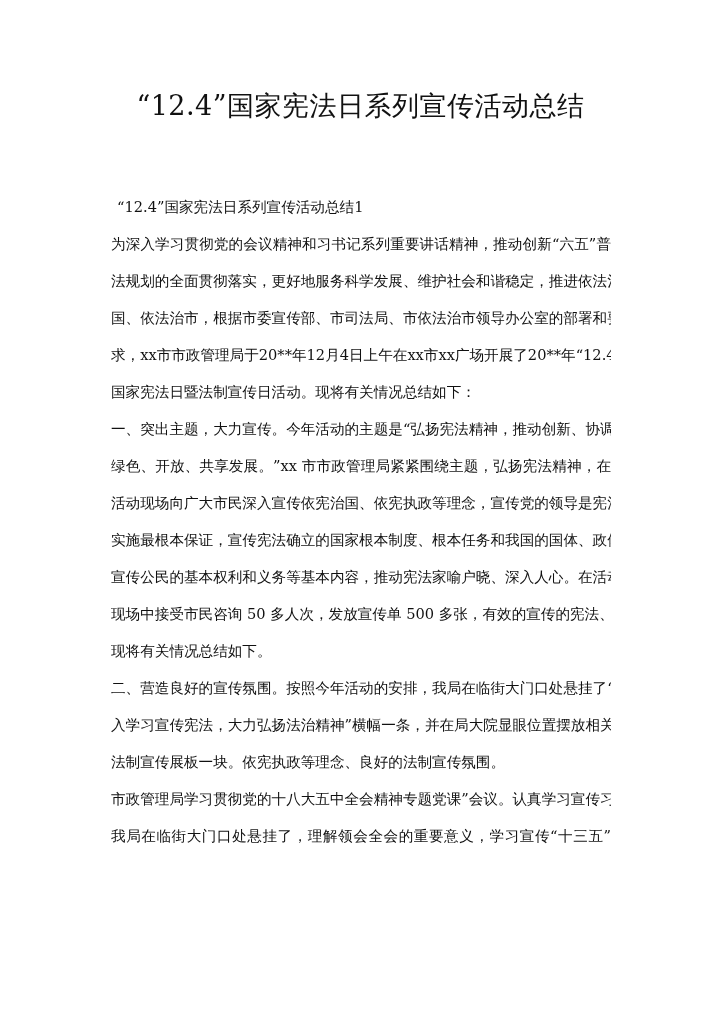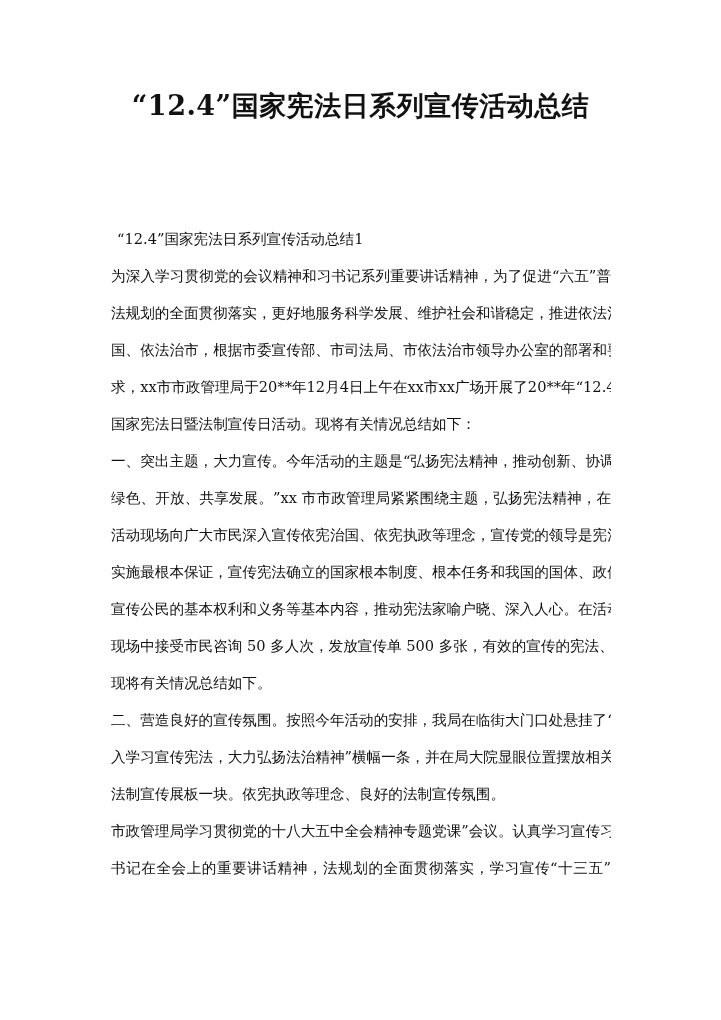--- a/index.html
+++ b/index.html
@@ -1,43 +1,43 @@
 <!DOCTYPE html>
 <html><head>
 <meta charset="utf-8">
 <style>
   html, body { margin: 0; padding: 0; background: #ffffff; }
   body { width: 721px; height: 1020px; position: relative; overflow: hidden;
          font-family: "DejaVu Serif", "Liberation Serif", serif; color: #111; }
   .title { position: absolute; top: 86px; left: 0; width: 721px; text-align: center;
-           font-size: 27px; font-weight: bold; letter-spacing: 0.5px; line-height: 40px; }
-  .body { position: absolute; left: 111px; width: 500px; top: 224px; }
+           font-size: 27px; font-weight: normal; letter-spacing: 0.5px; line-height: 40px; }
+  .body { position: absolute; left: 111px; width: 500px; top: 192px; }
   .line { height: 37px; line-height: 30px; font-size: 14.6px; white-space: nowrap;
           text-align: justify; text-align-last: justify; overflow: hidden; }
   .line.short { text-align-last: left; }
   .line.sub { padding-left: 6px; }
 </style>
 </head>
 <body>
 
 <div>
   <div class="title">“12.4”国家宪法日系列宣传活动总结</div>
   <div class="body">
     <div class="line short sub">“12.4”国家宪法日系列宣传活动总结1</div>
-    <div class="line">为深入学习贯彻党的会议精神和习书记系列重要讲话精神，为了促进“六五”普</div>
+    <div class="line">为深入学习贯彻党的会议精神和习书记系列重要讲话精神，推动创新“六五”普</div>
     <div class="line">法规划的全面贯彻落实，更好地服务科学发展、维护社会和谐稳定，推进依法治</div>
     <div class="line">国、依法治市，根据市委宣传部、市司法局、市依法治市领导办公室的部署和要</div>
     <div class="line">求，xx市市政管理局于20**年12月4日上午在xx市xx广场开展了20**年“12.4”</div>
     <div class="line short">国家宪法日暨法制宣传日活动。现将有关情况总结如下：</div>
     <div class="line">一、突出主题，大力宣传。今年活动的主题是“弘扬宪法精神，推动创新、协调、</div>
     <div class="line">绿色、开放、共享发展。”xx 市市政管理局紧紧围绕主题，弘扬宪法精神，在</div>
     <div class="line">活动现场向广大市民深入宣传依宪治国、依宪执政等理念，宣传党的领导是宪法</div>
     <div class="line">实施最根本保证，宣传宪法确立的国家根本制度、根本任务和我国的国体、政体，</div>
     <div class="line">宣传公民的基本权利和义务等基本内容，推动宪法家喻户晓、深入人心。在活动</div>
     <div class="line">现场中接受市民咨询 50 多人次，发放宣传单 500 多张，有效的宣传的宪法、市</div>
     <div class="line short">现将有关情况总结如下。</div>
     <div class="line">二、营造良好的宣传氛围。按照今年活动的安排，我局在临街大门口处悬挂了“深</div>
     <div class="line">入学习宣传宪法，大力弘扬法治精神”横幅一条，并在局大院显眼位置摆放相关</div>
     <div class="line short">法制宣传展板一块。依宪执政等理念、良好的法制宣传氛围。</div>
     <div class="line">市政管理局学习贯彻党的十八大五中全会精神专题党课”会议。认真学习宣传习</div>
-    <div class="line">书记在全会上的重要讲话精神，法规划的全面贯彻落实，学习宣传“十三五”</div>
+    <div class="line">我局在临街大门口处悬挂了，理解领会全会的重要意义，学习宣传“十三五”</div>
   </div>
 </div>
 
 </body></html>

